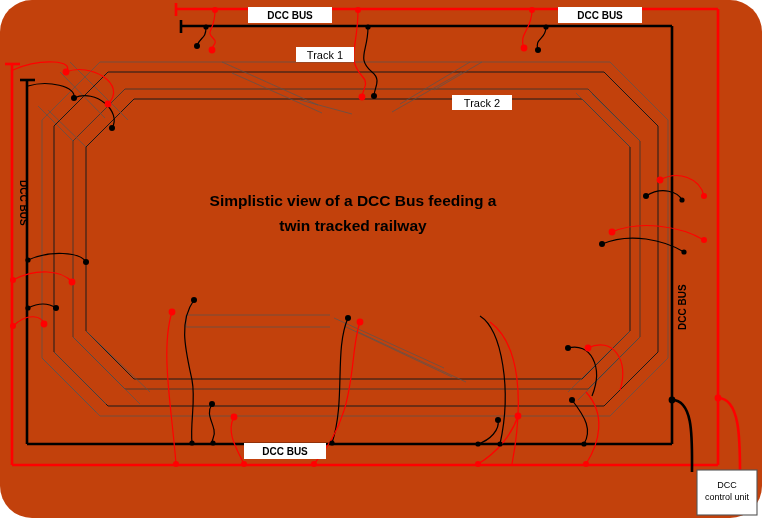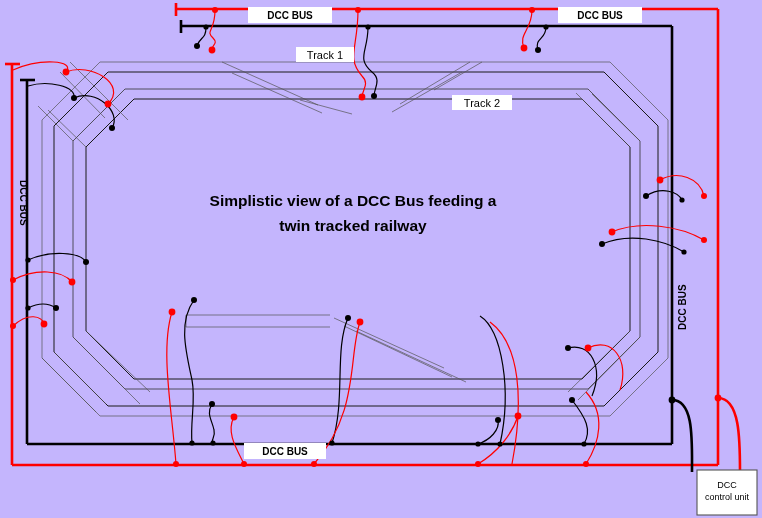--- a/index.html
+++ b/index.html
@@ -10,21 +10,22 @@
   body {
     width: 762px;
     height: 518px;
     font-family: "Liberation Sans", sans-serif;
     overflow: hidden;
   }
   #diagram-root {
     position: relative;
     width: 762px;
     height: 518px;
-    background: #c4b5fd;
+    background: #c2410c;
+    border-radius: 32px;
   }
   svg#schematic {
     display: block;
     width: 762px;
     height: 518px;
   }
   .lbl {
     font-family: "Liberation Sans", sans-serif;
     font-weight: bold;
     font-size: 10px;

